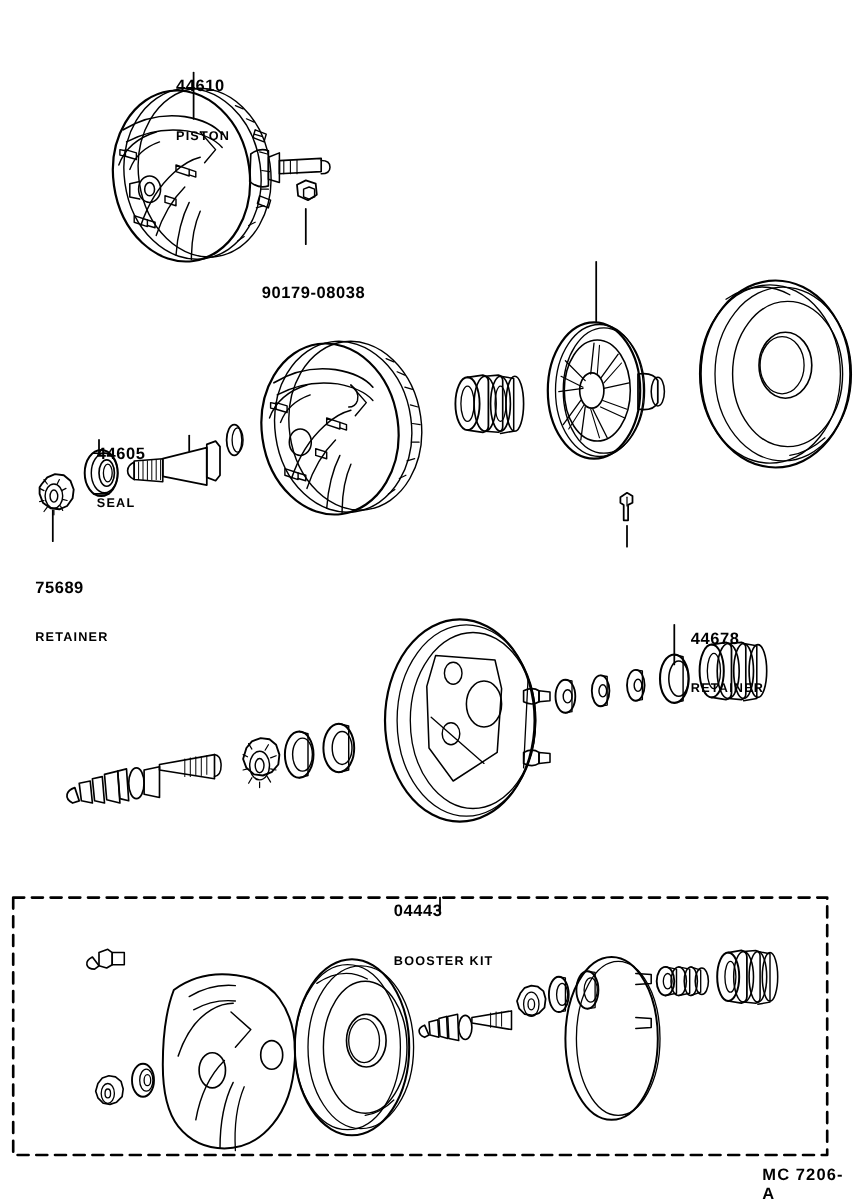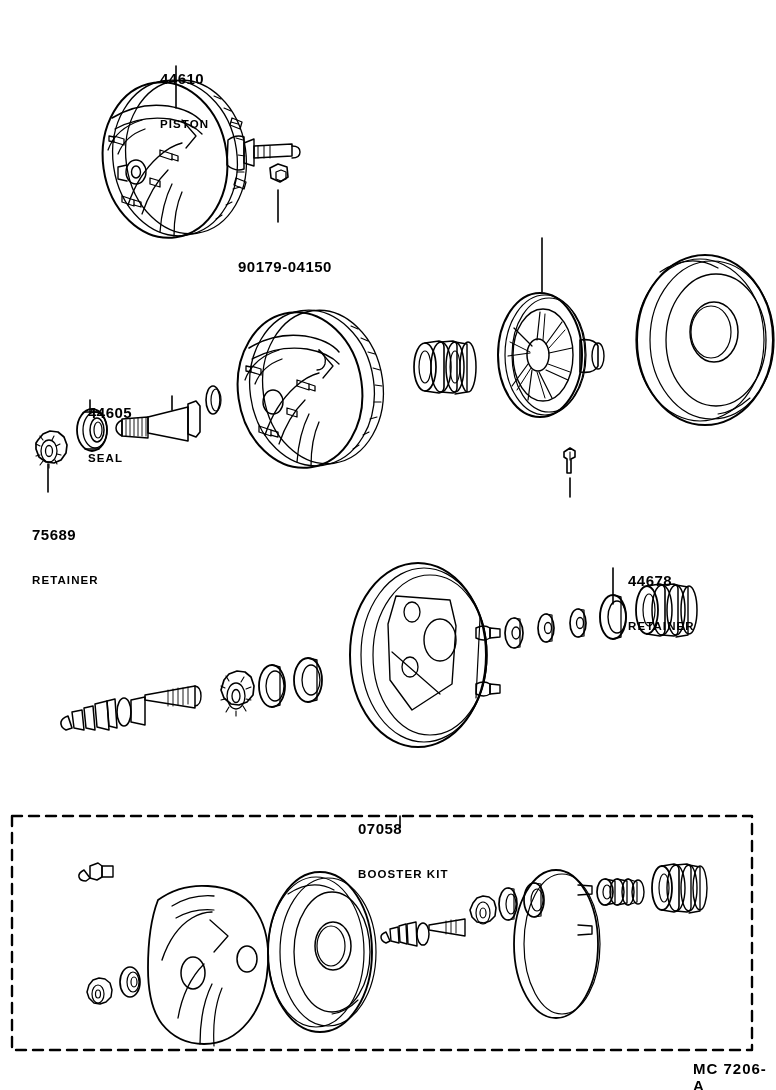--- a/index.html
+++ b/index.html
@@ -440,21 +440,21 @@
       </g>
     </g>
   </svg>
 
   <div class="lbl" style="left:160px;top:38px;">
     <span class="num">44610</span>
     <span class="nm">PISTON</span>
   </div>
 
   <div class="lbl" style="left:238px;top:226px;">
-    <span class="num">90179-04150</span>
+    <span class="num">90179-08038</span>
   </div>
 
   <div class="lbl" style="left:68px;top:372px;margin-left:20px;">
     <span class="num">44605</span>
     <span class="nm">SEAL</span>
   </div>
 
 
   <div class="lbl" style="left:32px;top:494px;">
     <span class="num">75689</span>
@@ -462,19 +462,19 @@
   </div>
 
 
 
   <div class="lbl" style="left:588px;top:540px;margin-left:40px;">
     <span class="num">44678</span>
     <span class="nm">RETAINER</span>
   </div>
 
   <div class="lbl" style="left:358px;top:788px;">
-    <span class="num">07058</span>
+    <span class="num">04443</span>
     <span class="nm">BOOSTER KIT</span>
   </div>
 
   <div class="code" style="left:676px;top:1060px;">MC  7206-A</div>
 
 </div>
 
 </body></html>

